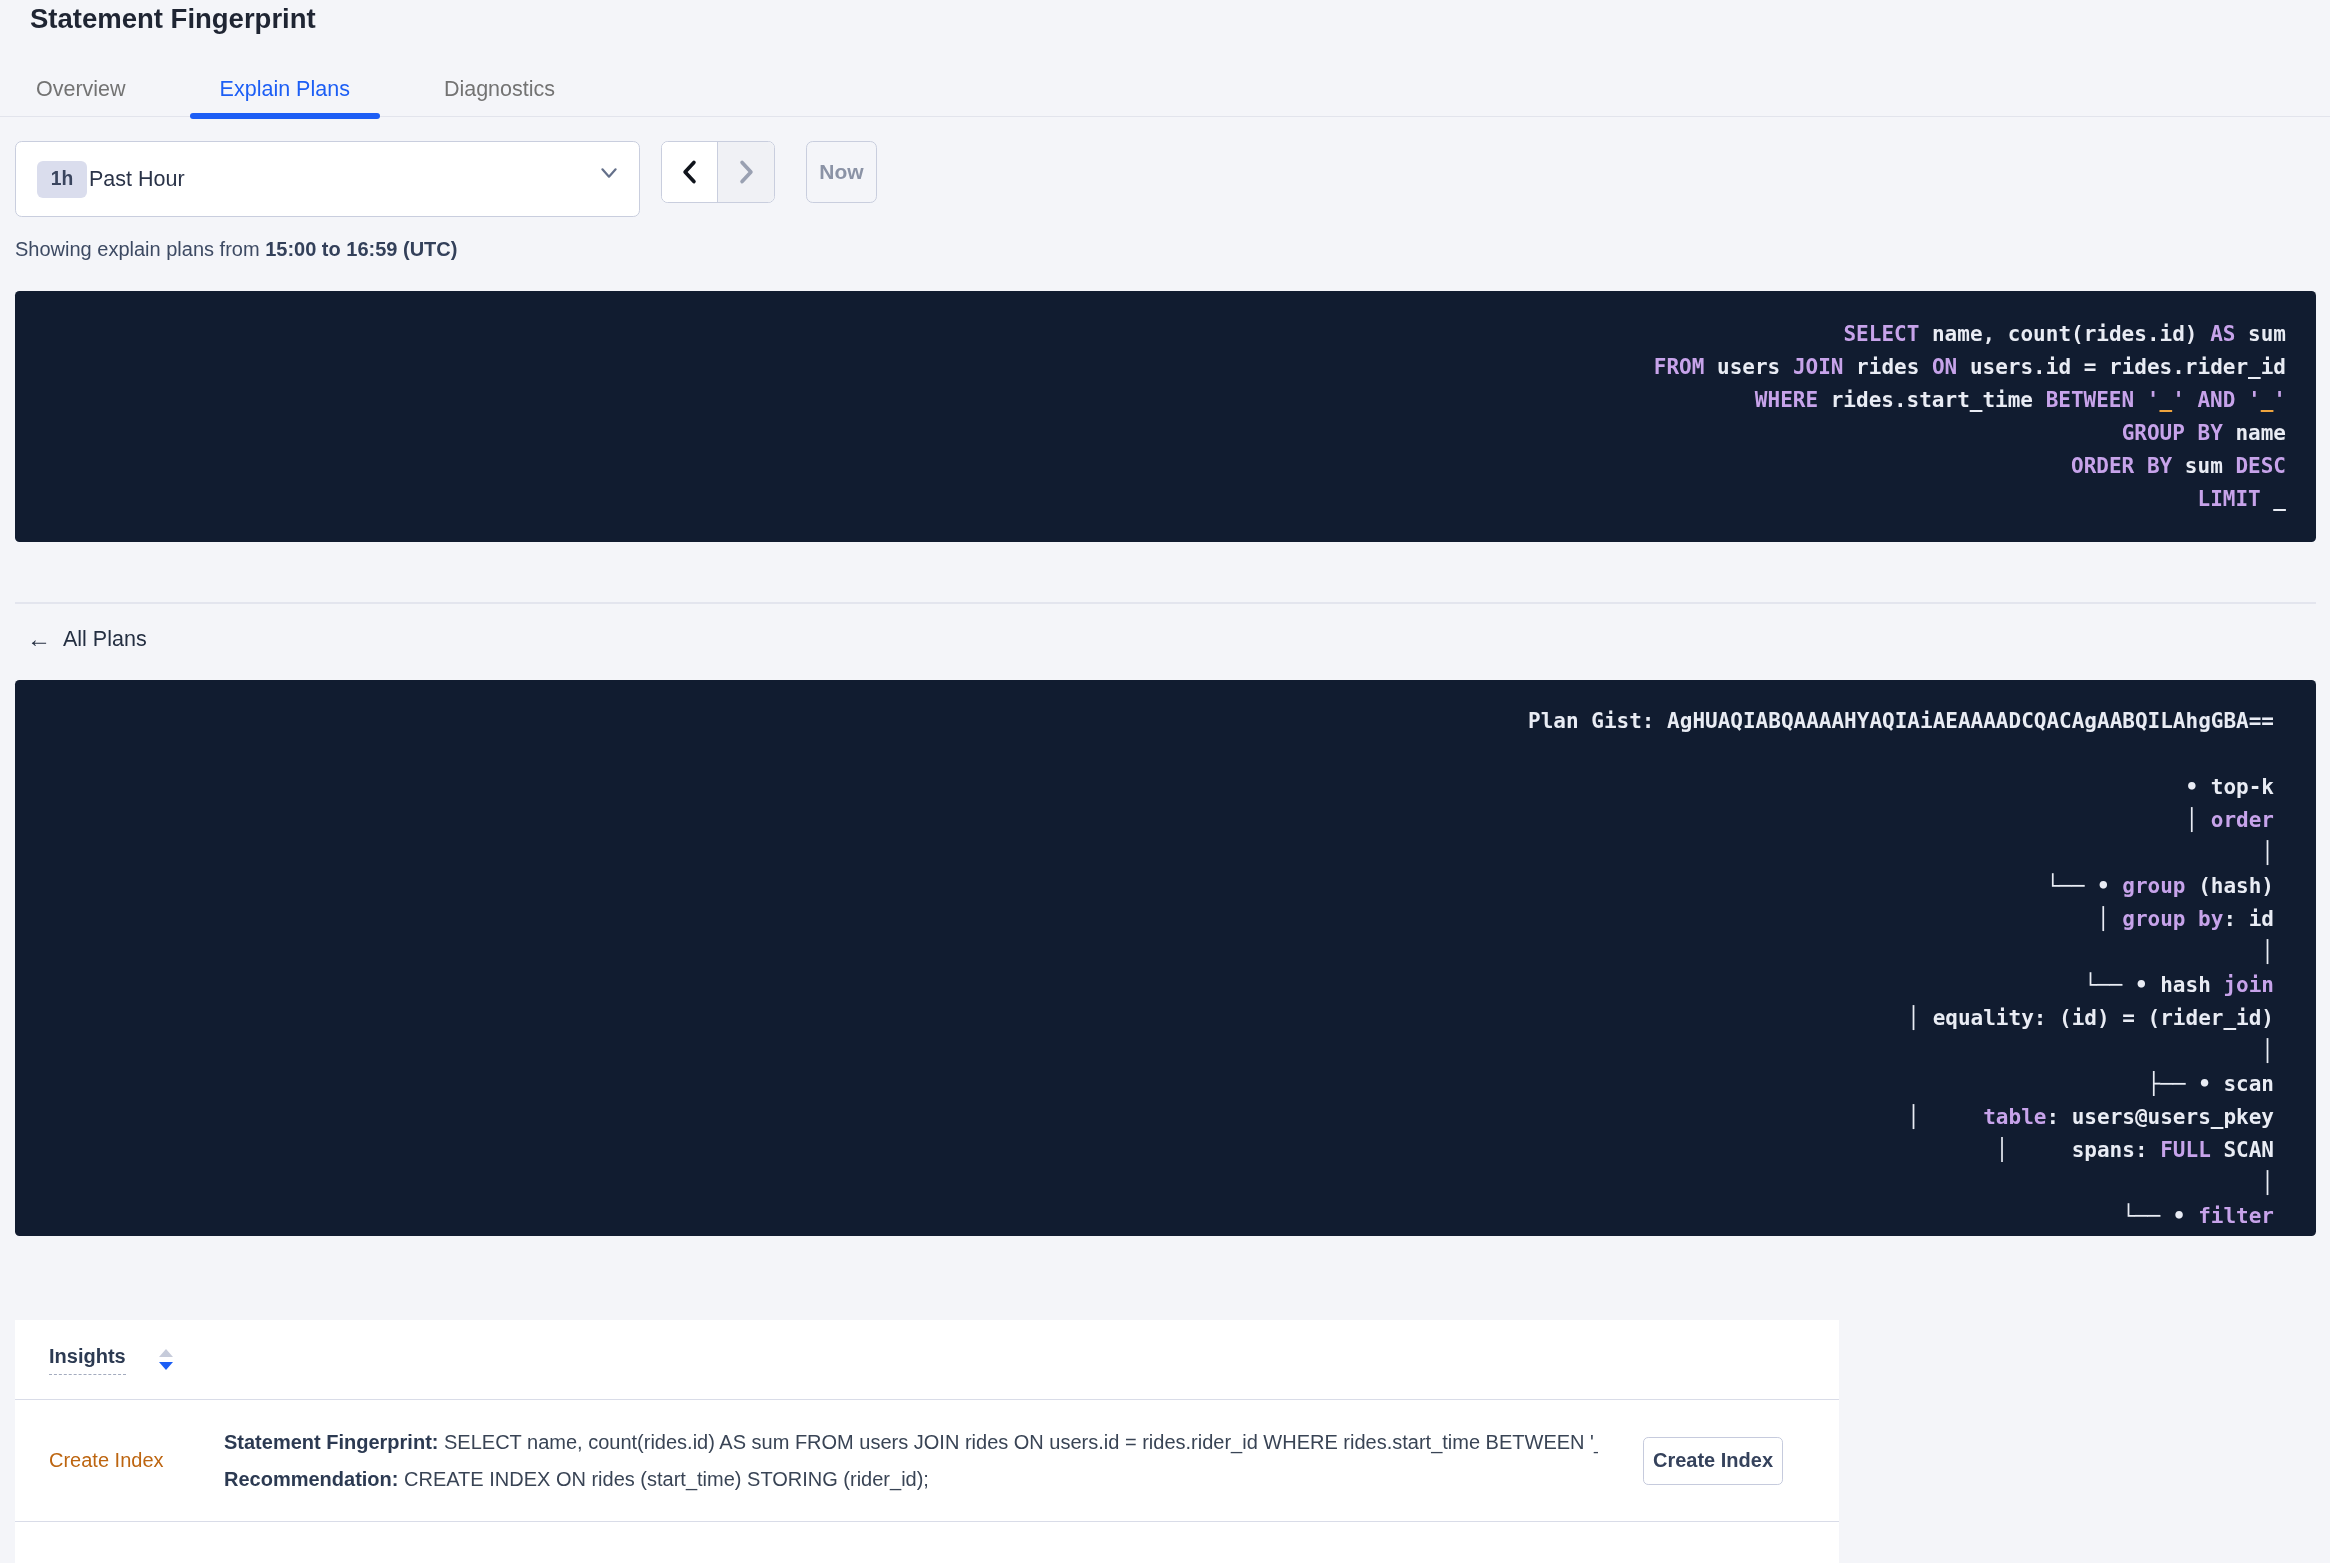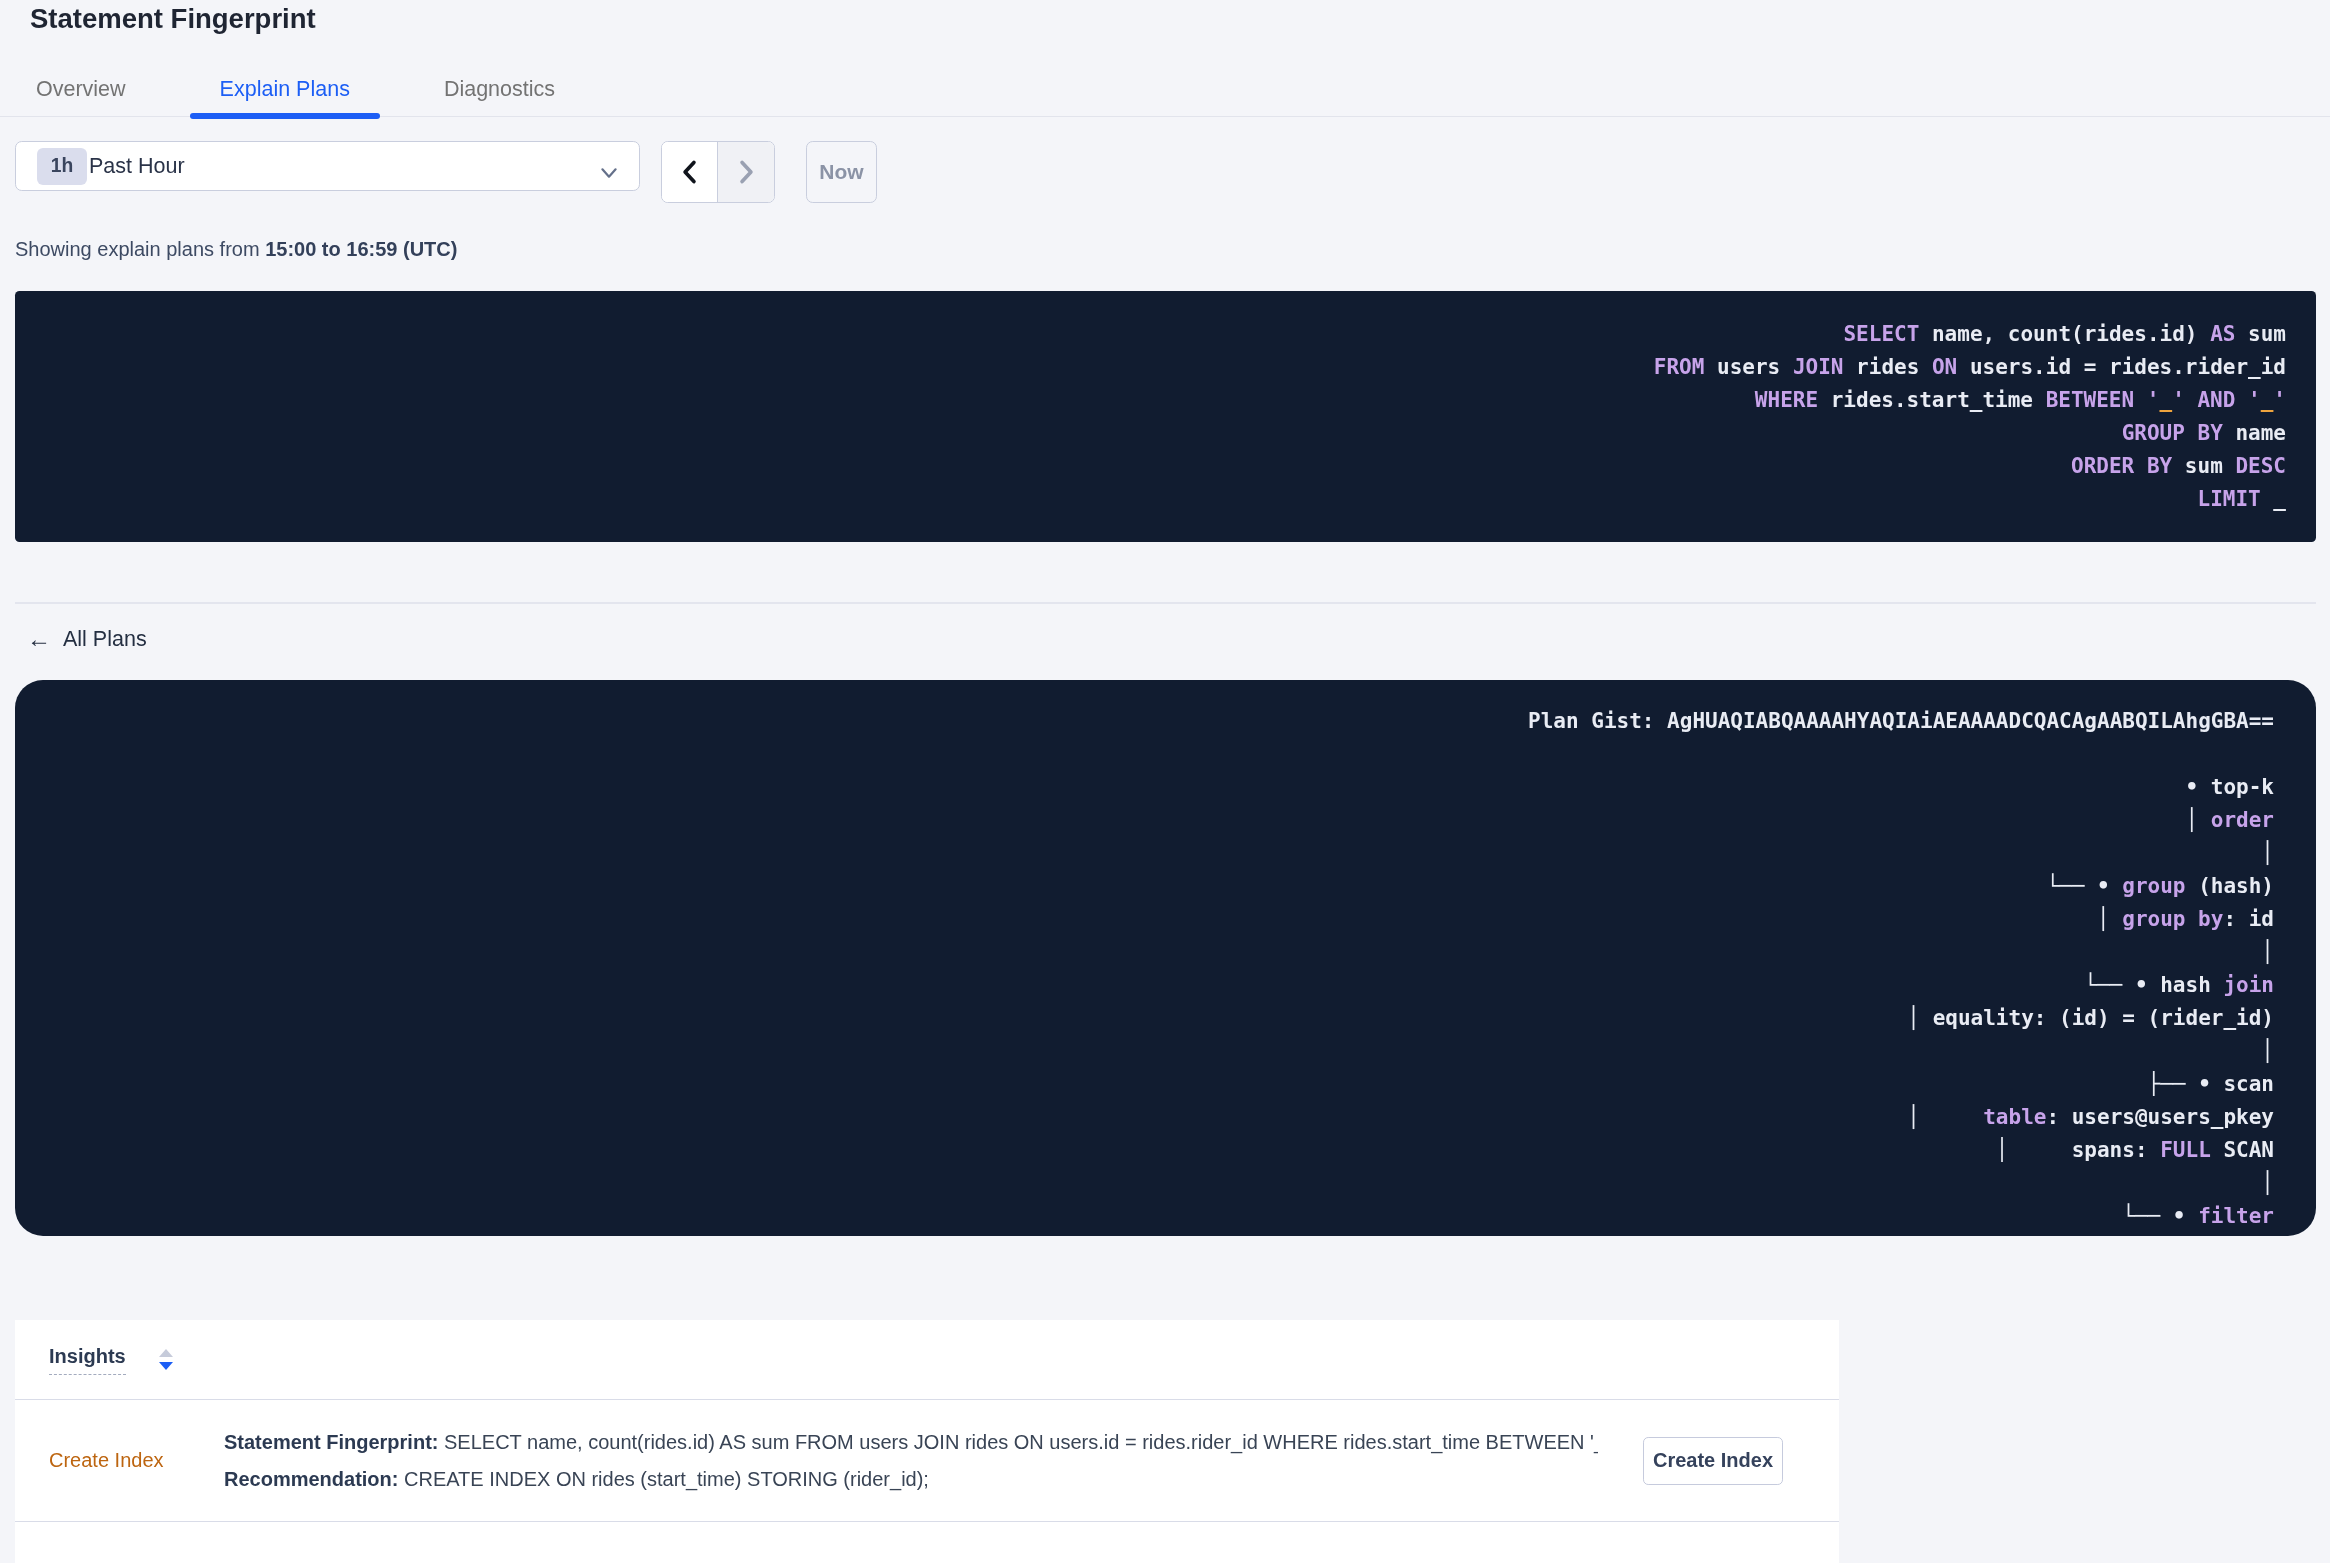--- a/index.html
+++ b/index.html
@@ -27,21 +27,21 @@
     font-size:21.5px; font-weight:500; color:#737373; cursor:pointer;
   }
   .tab.active { color:#1c5ef5; }
   .tab.active::after {
     content:""; position:absolute; left:0; right:0; bottom:-2.2px;
     height:6px; border-radius:3.7px; background:#1c5ef5;
   }
   
   .controls { position:absolute; left:0; top:141px; width:2330px; height:62px; }
   .time-select {
-    position:absolute; left:15px; top:0; width:625px; height:50px;
+    position:absolute; left:15px; top:0; width:625px; height:76px;
     background:#ffffff; border:1.5px solid #c9cede; border-radius:6.7px;
     display:flex; align-items:center; cursor:pointer;
   }
   .time-badge {
     margin-left:21px; width:50px; height:37px; border-radius:6px;
     background:#dadded; color:#3a455e; font-size:19.3px; font-weight:700;
     display:flex; align-items:center; justify-content:center;
   }
   .time-label { margin-left:2px; font-size:21.5px; color:#2a3348; }
   .select-caret { position:absolute; right:19.3px; top:22px; color:#64708a; }
@@ -63,21 +63,21 @@
   
   .subtitle { position:absolute; left:15px; top:238px; font-size:20px; color:#3d4a63; }
   .subtitle b { color:#33405a; }
   
   .code-block {
     position:absolute; left:15px; background:#111c30; border-radius:4.5px;
     font-family:"DejaVu Sans Mono", monospace; font-size:21px; font-weight:700;
     line-height:33px; color:#e9ecf4; white-space:pre; overflow:hidden;text-align:right;
   }
   .sql-block  { top:291px;  width:2301px; height:251px; padding:27px 30px; }
-  .plan-block { top:680px;  width:2301px; height:556px; padding:25px 42px;border-radius:28px; }
+  .plan-block { top:680px;  width:2301px; height:556px; padding:25px 42px; }
   .code-line { height:33px; }
   .tok-i { color:#e9ecf4; }
   .tok-k { color:#c7a3ea; }
   .tok-l { color:#eea43e; }
   
   .divider { position:absolute; left:15px; top:602px; width:2301px; height:1.5px; background:#e3e5ee; }
   .back-link {
     position:absolute; left:27px; top:625px; display:flex; align-items:center;
     font-size:21.5px; color:#242f42; cursor:pointer;
   }

